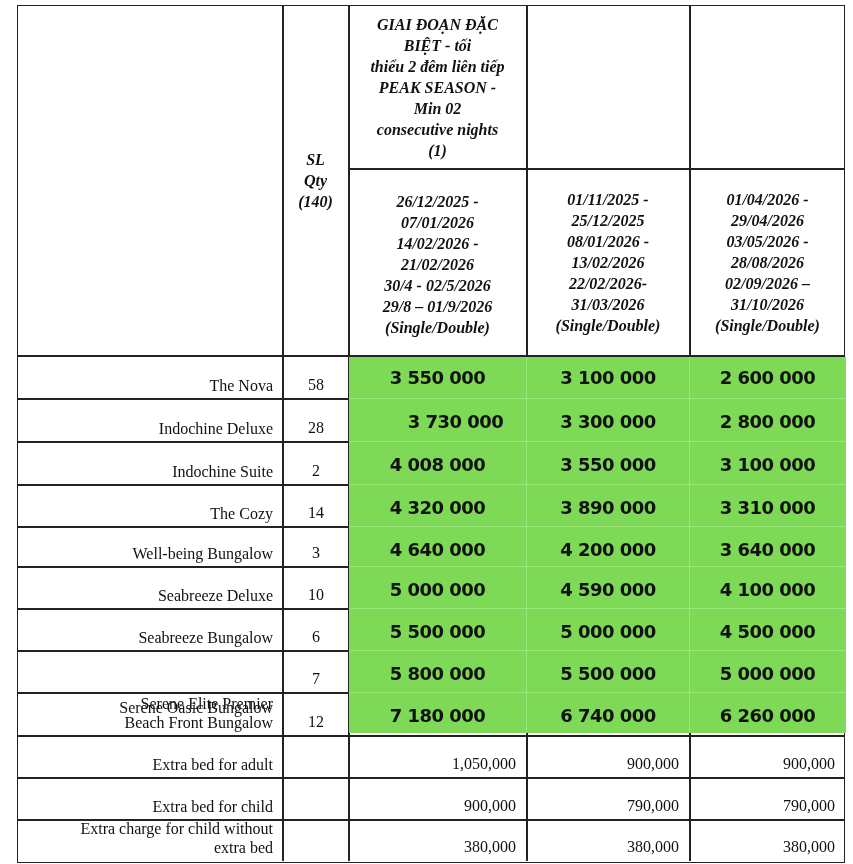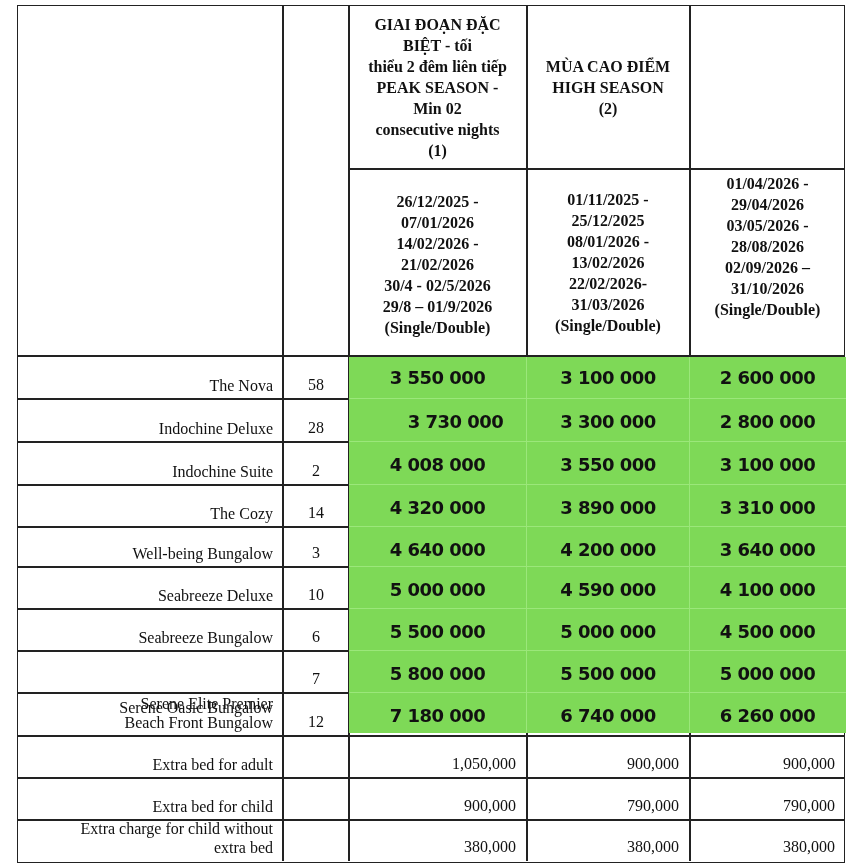--- a/index.html
+++ b/index.html
@@ -4,21 +4,21 @@
 <style>
   html, body { margin:0; padding:0; background:#ffffff; }
   body { width:853px; height:864px; position:relative; overflow:hidden;
          font-family:"Liberation Serif", "DejaVu Serif", serif; color:#111; }
   .tbl { position:absolute; left:17px; top:5px; width:828px; height:858px;
          border:1.5px solid #222; box-sizing:border-box; }
   .cell { position:absolute; box-sizing:border-box; }
   .vline { position:absolute; width:1.5px; background:#222; }
   .hline { position:absolute; height:1.5px; background:#222; }
   .hdr { font-weight:bold; font-size:16px; line-height:21px; text-align:center;
-         display:flex; align-items:center; justify-content:center; white-space:pre-line; }
+         display:flex; align-items:center; justify-content:center; white-space:pre-line;font-style:italic; }
   .rt { position:absolute; left:0; width:265px; text-align:right; padding-right:10px;
         box-sizing:border-box; font-size:16px; line-height:19px; white-space:pre-line; }
   .qty { position:absolute; left:265px; width:66px; text-align:center; font-size:16px; }
   .green { position:absolute; left:331px; width:497px; background:#7ed957; }
   .price { position:absolute; text-align:center; font-family:"DejaVu Sans", sans-serif;
            font-weight:bold; font-size:18px; letter-spacing:-0.5px; color:#111; }
   .gsep { position:absolute; width:1px; background:#9be77a; }
   .extra { position:absolute; text-align:right; font-size:16px; padding-right:10px;
            box-sizing:border-box; }
 </style>
@@ -28,47 +28,47 @@
 <div class="tbl">
 
   <div class="vline" style="left:264px;top:0;height:855px"></div>
   <div class="vline" style="left:330px;top:0;height:855px"></div>
   <div class="vline" style="left:508px;top:0;height:855px"></div>
   <div class="vline" style="left:671px;top:0;height:855px"></div>
 
   <div class="hline" style="left:330px;top:162px;width:497px"></div>
   <div class="hline" style="left:0;top:349px;width:827px"></div>
 
+  <div class="cell hdr" style="left:265px;top:0;width:65px;height:349px;">SL
+Qty
+(140)</div>
 
   <div class="cell hdr" style="left:331px;top:0;width:177px;height:162px">GIAI ĐOẠN ĐẶC
 BIỆT - tối
 thiểu 2 đêm liên tiếp
 PEAK SEASON -
 Min 02
 consecutive nights
 (1)</div>
-  <div class="cell hdr" style="left:509px;top:0;width:162px;height:162px">MÙA CAO ĐIỂM
-HIGH SEASON
-(2)</div>
 
   <div class="cell hdr" style="left:331px;top:164px;width:177px;height:185px;padding-top:4px">26/12/2025 -
 07/01/2026
 14/02/2026 -
 21/02/2026
 30/4 - 02/5/2026
 29/8 – 01/9/2026
 (Single/Double)</div>
   <div class="cell hdr" style="left:509px;top:164px;width:162px;height:185px">01/11/2025 -
 25/12/2025
 08/01/2026 -
 13/02/2026
 22/02/2026-
 31/03/2026
 (Single/Double)</div>
-  <div class="cell hdr" style="left:672px;top:148px;width:155px;height:185px">01/04/2026 -
+  <div class="cell hdr" style="left:672px;top:164px;width:155px;height:185px">01/04/2026 -
 29/04/2026
 03/05/2026 -
 28/08/2026
 02/09/2026 –
 31/10/2026
 (Single/Double)</div>
 
   <div id="rows">
       <div class="green" style="top: 351px; height: 376px;"></div>
       <div class="hline" style="left: 0px; width: 331px; top: 392px;"></div>

